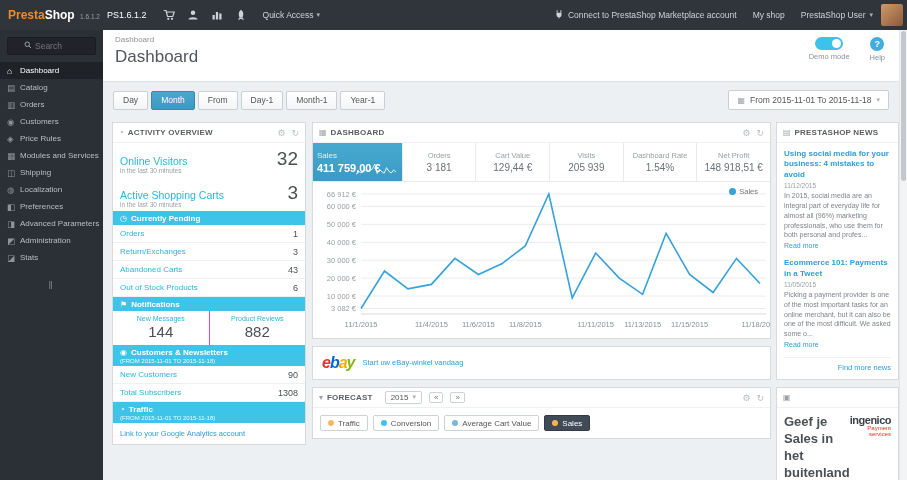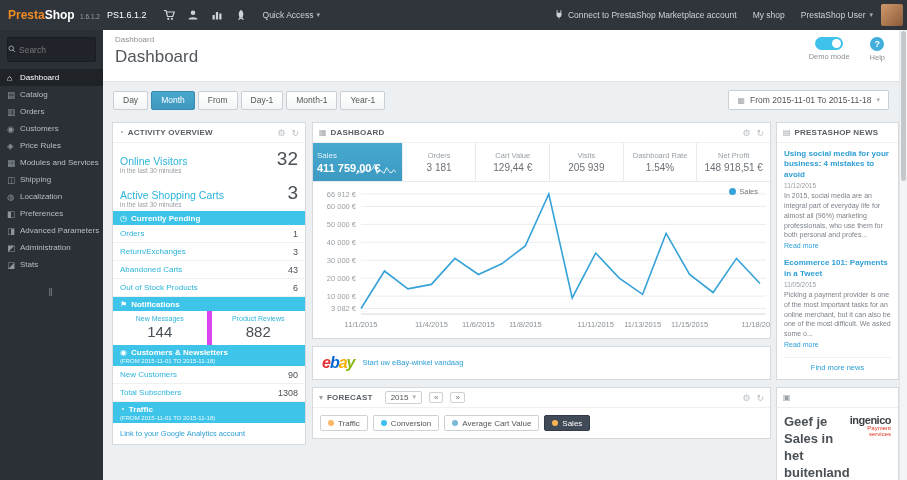--- a/index.html
+++ b/index.html
@@ -15,21 +15,21 @@
   .tb-shop{margin:0 10px 0 4px;color:#fff;font-size:9px;cursor:pointer}
   .tb-ic{margin:0 6px;display:inline-flex;cursor:pointer}
   .tb-quick{margin-left:10px;display:flex;gap:3px;align-items:center;font-size:8.5px;cursor:pointer}
   .tb-spacer{flex:1}
   .tb-link{margin:0 8px;white-space:nowrap;font-size:8.5px;display:flex;align-items:center;gap:4px;cursor:pointer}
   .tb-avatar{width:22px;height:22px;border-radius:2px;background:linear-gradient(135deg,#d09a6a,#8a5a3a);margin-right:4px;cursor:pointer;flex:none}
   .caret{font-size:7px;color:#aab0b6}
 
   
   .sidebar{position:absolute;top:30px;bottom:0;left:0;width:103px;background:#2b2f36;z-index:4}
-  .search{margin:7px;background:#20242a;border:1px solid #191c20;height:25px;display:flex;align-items:center;padding:0 0;border-radius:2px;gap:3px}
+  .search{margin:7px;background:#20242a;border:1px solid #191c20;height:18px;display:flex;align-items:center;padding:0 16px;border-radius:2px;gap:3px}
   .search input{background:transparent;border:0;outline:0;color:#aab0b6;font-size:8.5px;width:72px;font-family:inherit}
   .side-item{height:17px;display:flex;align-items:center;padding:0 7px;color:#b9bfc5;font-size:8px;cursor:pointer;white-space:nowrap;overflow:hidden}
   .side-item .si{width:13px;font-size:8.5px;color:#8d949b;flex:none}
   .side-item.active{background:#1f2227;color:#fff}
   .side-item.active .si{color:#fff}
   .collapse-btn{margin-top:14px;color:#7d848b;text-align:center;font-size:10px;cursor:pointer;letter-spacing:2px}
 
   
   .main{position:absolute;left:103px;top:30px;right:8px;bottom:0}
   .page-header{height:52px;background:#fff;border-bottom:1px solid #dfe3e6;position:relative;padding:5px 12px}
@@ -68,21 +68,21 @@
   .msub{font-size:6.5px;color:#9aa0a5;margin-top:-3px}
   .secbar{background:#3dc4e8;color:#fff;padding:2.5px 7px;font-size:8px;font-weight:bold}
   .secbar .l1{display:flex;gap:4px;align-items:center}
   .secbar .l2{font-size:6px;font-weight:normal;opacity:.92;margin-top:1px}
   .sic{font-size:8px}
   .srow{display:flex;justify-content:space-between;align-items:center;padding:3.5px 7px;border-bottom:1px solid #eef0f2;cursor:pointer}
   .srow .sl{color:#2db4da;font-size:8px}
   .srow .sv{color:#4a5055;font-size:9px}
   .notif{display:flex;text-align:center}
   .ncol{flex:1;padding:4px 2px 5px;cursor:pointer}
-  .ncol:first-child{border-right:5px solid #d946ef}
+  .ncol:first-child{border-right:1px solid #d946ef}
   .nlabel{font-size:7px;color:#2db4da}
   .nval{font-size:15px;color:#4a5055;font-weight:300;margin-top:1px}
   .galink{display:block;padding:6px 7px;font-size:7.5px;color:#2e9fd6}
 
   
   .kpis{display:flex;border-bottom:1px solid #e8ebee}
   .kpi{flex:1;padding:4px;text-align:center;border-right:1px solid #e8ebee;display:flex;flex-direction:column;justify-content:center;min-height:38px;cursor:pointer}
   .kpi:last-child{border-right:0}
   .kpi .klabel{font-size:7.5px;color:#98a0a6}
   .kpi .kvalue{font-size:10px;color:#6a7076;margin-top:2px}
@@ -113,21 +113,21 @@
   .fc-item.selected{background:#414b57;border-color:#333c46;color:#fff}
   .fc-item .dot{width:6px;height:6px}
 
   
   .news-body{padding:6px 7px 4px}
   .article{margin-bottom:8px}
   .atitle{font-size:8px;font-weight:bold;color:#2e9fd6;line-height:1.3;display:block}
   .adate{font-size:6.5px;color:#9aa0a5;margin:2px 0}
   .abody{font-size:7px;color:#7d838a;line-height:1.4}
   .readmore{font-size:7px;color:#2e9fd6;margin-top:2px;display:inline-block}
-  .findmore{display:block;text-align:center;font-size:7.5px;color:#2e9fd6;border-top:1px solid #eef0f2;padding:5px 0 3px}
+  .findmore{display:block;text-align:right;font-size:7.5px;color:#2e9fd6;border-top:1px solid #eef0f2;padding:5px 0 3px}
   .tips-body{padding:6px 7px}
   .tips-top{display:flex;justify-content:space-between;gap:5px}
   .theading{font-size:13px;font-weight:bold;color:#4a5055;line-height:1.3;width:60px}
   .ingen{text-align:right}
   .iname{font-size:11px;font-weight:bold;color:#3c4248;letter-spacing:-.5px;display:block}
   .isub{font-size:6px;color:#e0301e;display:block;margin-top:-1px}
   .tbody{font-size:7px;color:#7d838a;line-height:1.45;margin-top:6px}
 
   
   .scrollbar{position:absolute;right:0;top:30px;bottom:0;width:8px;background:#f3f4f5;border-left:1px solid #e4e6e8;cursor:pointer}

